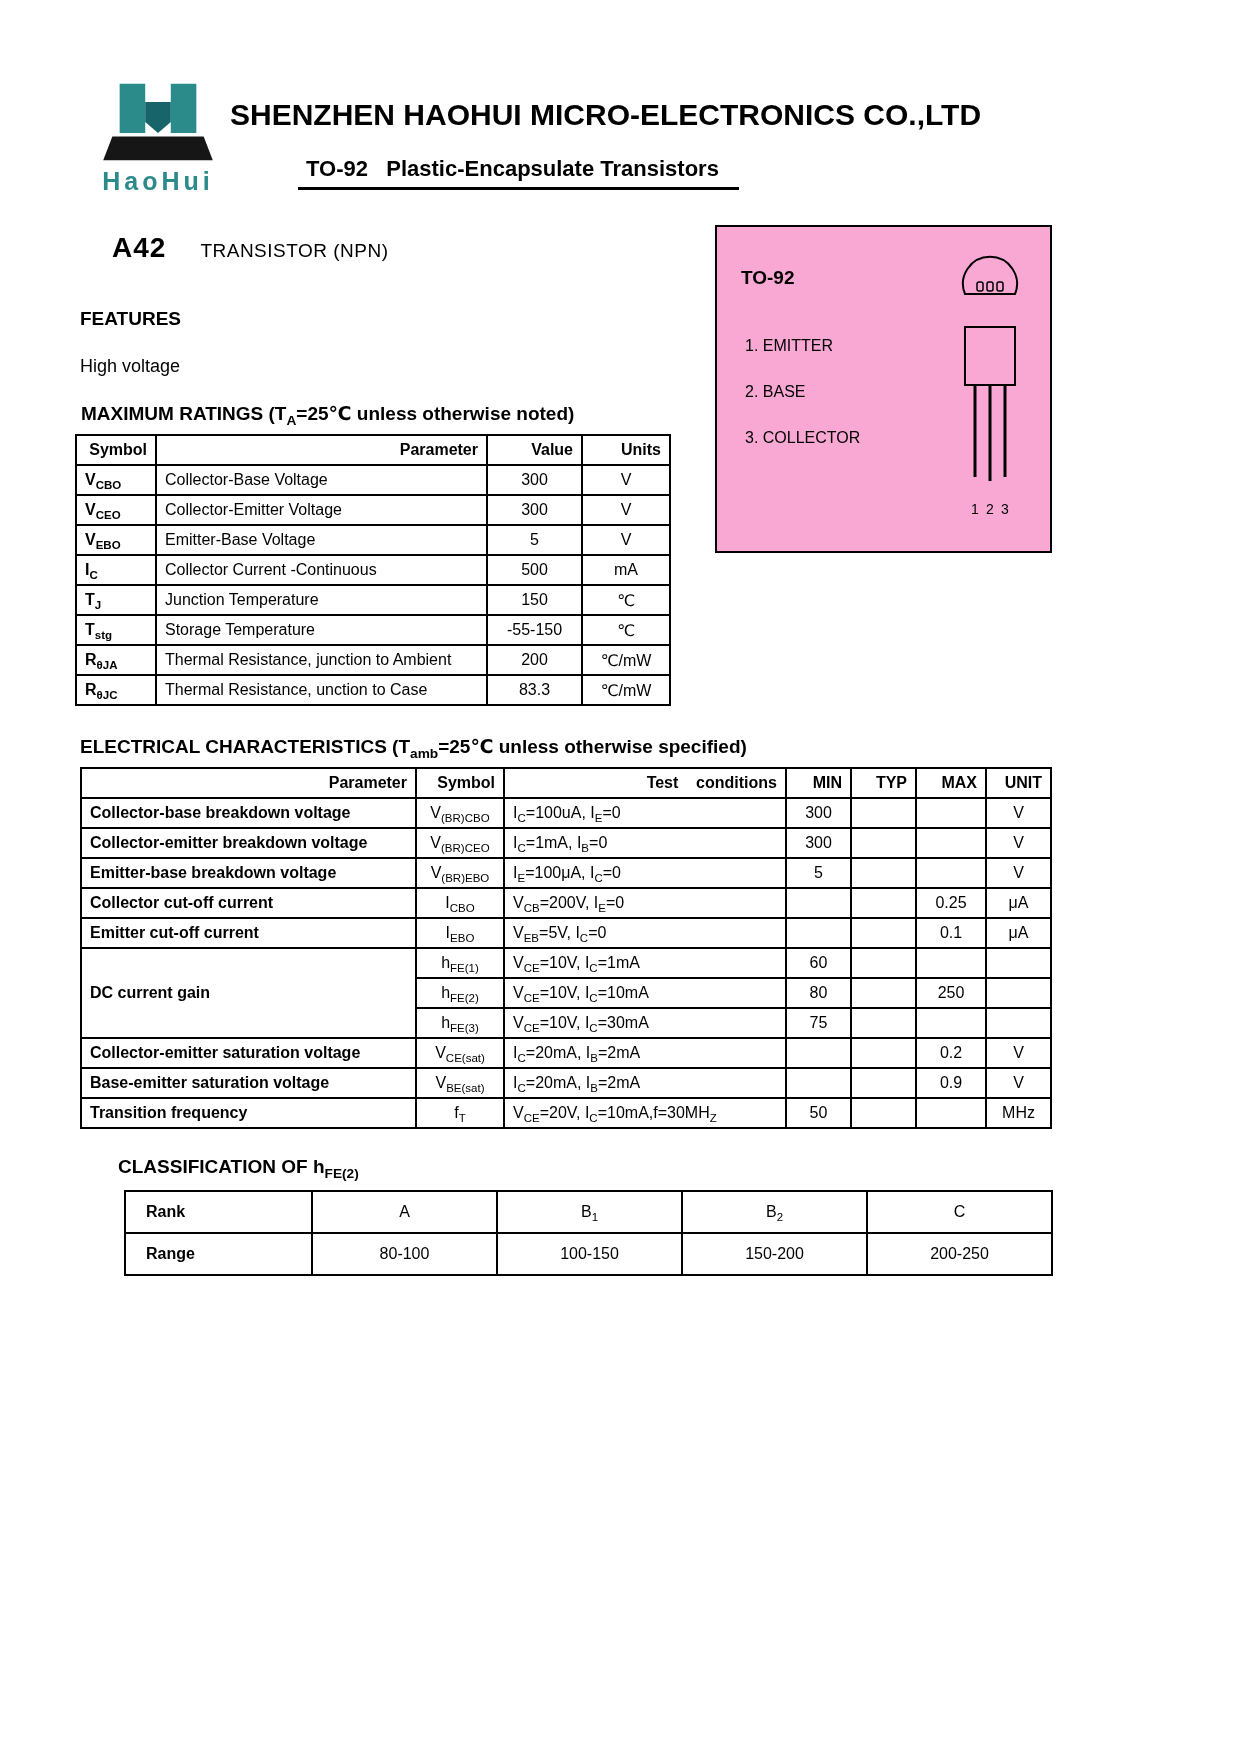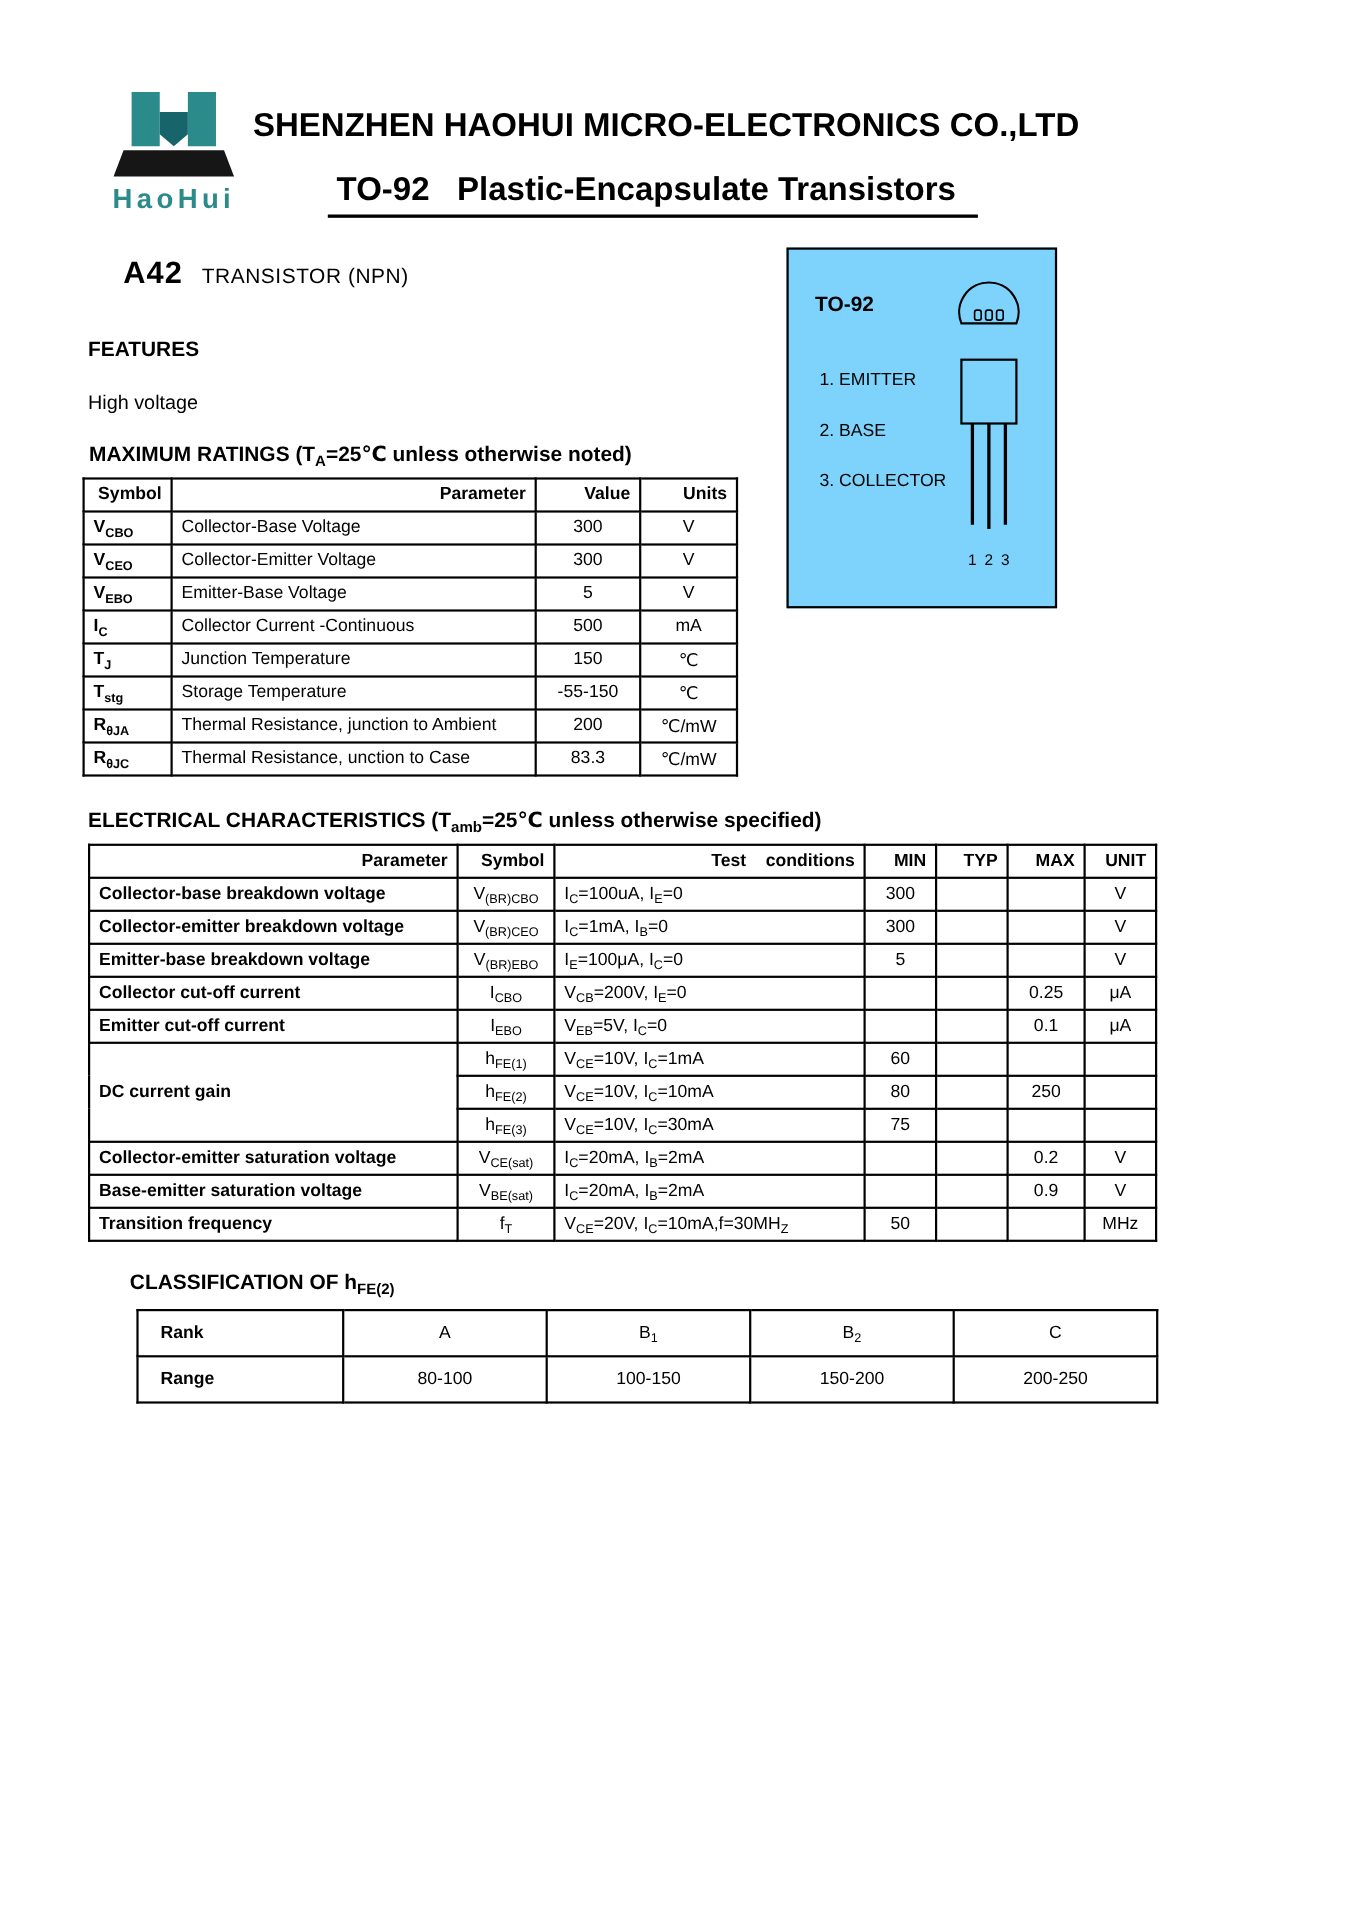--- a/index.html
+++ b/index.html
@@ -11,30 +11,30 @@
   
   .logo { position:absolute; left:90px; top:80px; width:136px; text-align:center; }
   .logo-mark { width:112px; height:84px; display:block; margin:0 auto; }
   .logo-pillar { fill:#2b8a8a; }
   .logo-mid { fill:#17646b; }
   .logo-base { fill:#161616; }
   .logo-text { color:#2b8a8a; font-size:25px; font-weight:bold; letter-spacing:4px; margin-top:3px; }
 
   
   .company-title { position:absolute; left:230px; top:98px; font-size:30px; font-weight:bold; white-space:pre; }
-  .doc-title { position:absolute; left:298px; top:156px; font-size:30px; font-weight:bold; white-space:pre;
+  .doc-title { position:absolute; left:298px; top:156px; font-size:22px; font-weight:bold; white-space:pre;
                border-bottom:3px solid #000; padding:0 20px 5px 8px; }
 
   
-  .part-row { position:absolute; left:112px; top:232px; display:flex; align-items:baseline; gap:17px; }
+  .part-row { position:absolute; left:112px; top:232px; display:flex; align-items:baseline; gap:34px; }
   .part-no { font-size:28px; font-weight:bold; letter-spacing:1px; }
   .part-type { font-size:19px; letter-spacing:0.5px; }
 
   
-  .package-box { position:absolute; left:715px; top:225px; width:246px; height:328px; border:2px solid #000; background:#7dd3fc; }
+  .package-box { position:absolute; left:715px; top:225px; width:337px; height:328px; border:2px solid #000; background:#f9a8d4; }
   .pkg-name { position:absolute; left:24px; top:40px; font-size:19px; font-weight:bold; }
   .pin-list { position:absolute; left:28px; top:110px; list-style:none; font-size:16px; }
   .pin-list li { margin-bottom:28px; }
   .pkg-drawing { position:absolute; right:12px; top:22px; width:100px; height:296px; }
   .pkg-drawing svg { display:block; }
   .pin-numbers { position:absolute; left:0; top:252px; width:100px; height:18px; font-size:14px; }
   .pin-numbers span { position:absolute; top:0; }
   .pin-numbers .pn1 { left:33px; }
   .pin-numbers .pn2 { left:48px; }
   .pin-numbers .pn3 { left:63px; }

